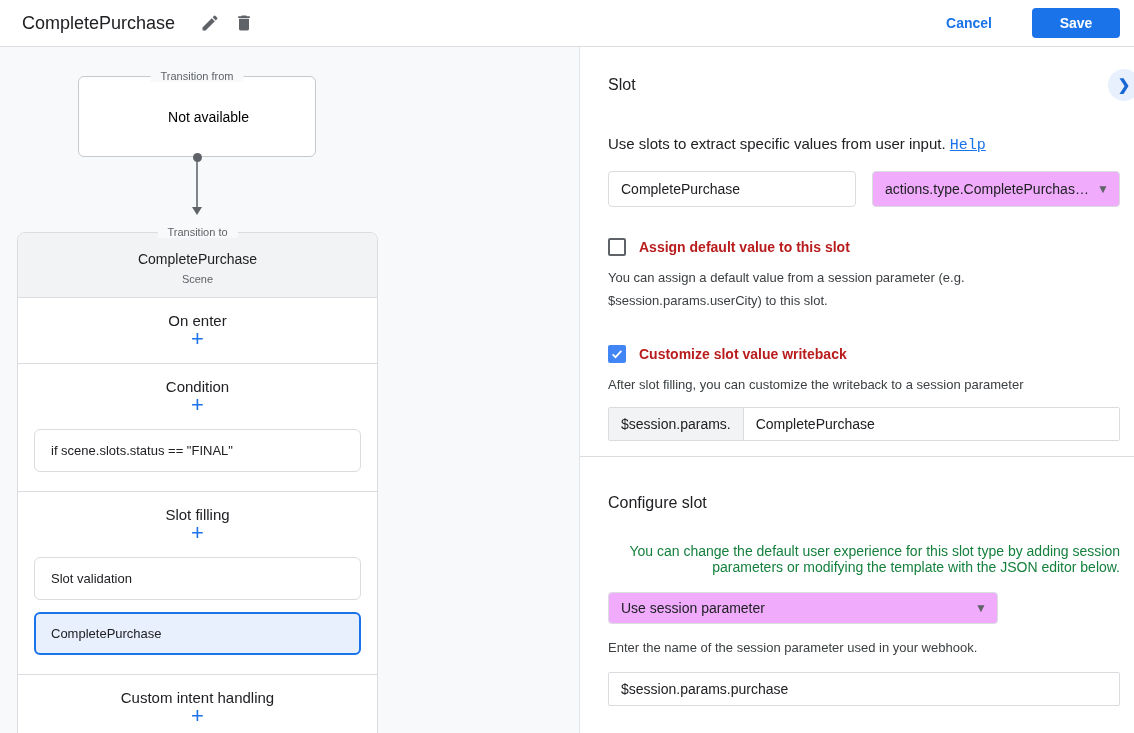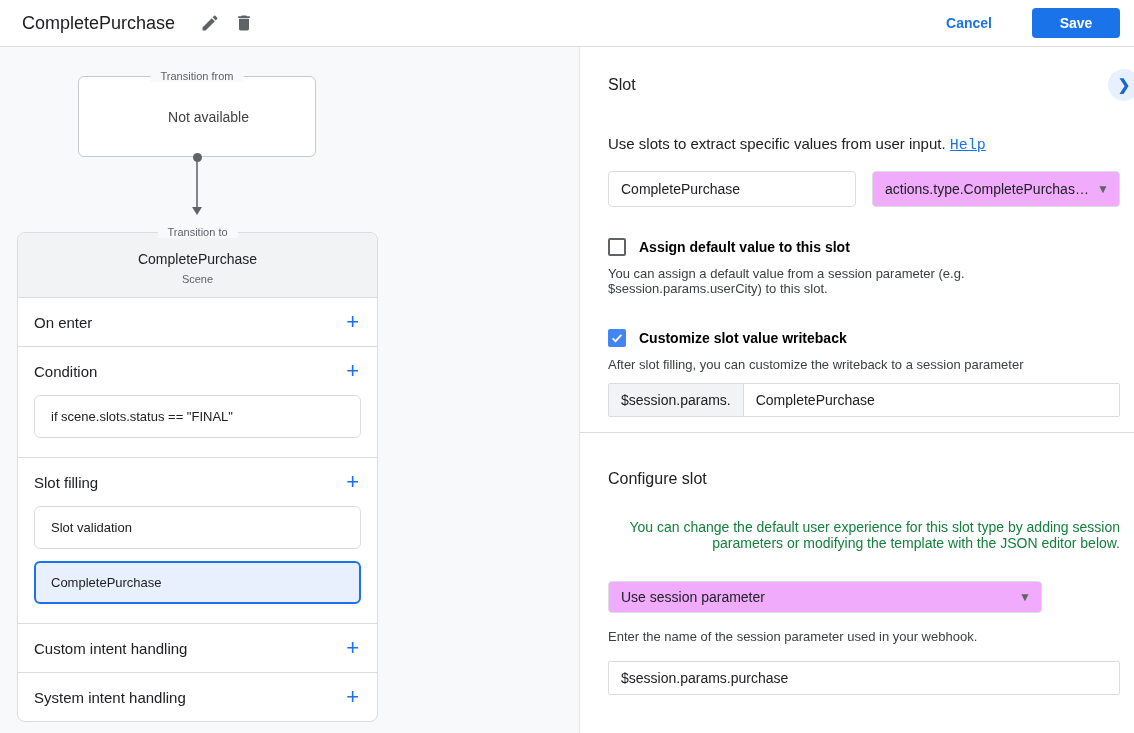--- a/index.html
+++ b/index.html
@@ -65,21 +65,21 @@
     transform: translateX(-50%);
     font-size: 11px; color: #5f6368;
     background: #f8f9fa;
     padding: 0 10px;
     white-space: nowrap;
   }
   .tf-box { left: 78px; top: 29px; width: 238px; height: 81px; }
   .tf-content {
     width: 100%; height: 100%;
     display: flex; align-items: center; justify-content: center;
-    font-size: 14px; color: #404040;
+    font-size: 14px; color: #000000;
   }
   .connector { position: absolute; left: 197px; }
   .connector .dot {
     position: absolute; top: 106px; left: -4px;
     width: 9px; height: 9px; border-radius: 50%; background: #5f6368;
   }
   .connector .line {
     position: absolute; top: 115px; left: -1px;
     width: 2px; height: 45px; background: #80868b;
   }
@@ -106,20 +106,21 @@
     text-align: center;
     padding: 18px 0 12px 0;
   }
   .scene-name { font-size: 14px; color: #202124; }
   .scene-type { font-size: 11px; color: #5f6368; margin-top: 6px; }
   .scene-section { border-bottom: 1px solid #dadce0; }
   .scene-section:last-child { border-bottom: none; }
   .section-row {
     display: flex; align-items: center; justify-content: space-between;
     padding: 14px 16px;
+    flex-direction: column;
   }
   .section-label { font-size: 15px; color: #202124; }
   .add-btn {
     background: transparent; border: none; cursor: pointer;
     color: #1a73e8; font-size: 22px; line-height: 20px; font-weight: 400;
     font-family: "Liberation Sans", sans-serif;
     padding: 0 2px;
   }
   .scene-item {
     margin: 0 16px 12px 16px;
@@ -168,43 +169,43 @@
   .select-text { white-space: nowrap; overflow: hidden; text-overflow: ellipsis; }
   .select-arrow { color: #5f6368; font-size: 12px; margin-left: 6px; flex: none; }
   .check-row { display: flex; align-items: center; margin-top: 31px; }
   .checkbox {
     width: 18px; height: 18px; flex: none;
     border: 2px solid #5f6368; border-radius: 2px;
     background: #fff; cursor: pointer;
     display: flex; align-items: center; justify-content: center;
   }
   .checkbox.checked { background: #4285f4; border-color: #4285f4; }
-  .check-label { font-size: 14px; font-weight: 700; color: #000000; margin-left: 13px; cursor: default; }
-  .helper { font-size: 13px; color: #3c4043; line-height: 15px; margin-top: 10px; max-width: 524px; }
+  .check-label { font-size: 14px; font-weight: 700; color: #b91c1c; margin-left: 13px; cursor: default; }
+  .helper { font-size: 13px; color: #3c4043; line-height: 23px; margin-top: 10px; max-width: 524px; }
   .prefix-input {
     display: flex; margin-top: 11px; width: 512px; height: 34px;
     border: 1px solid #dadce0; border-radius: 2px; overflow: hidden;
   }
   .prefix {
     background: #f1f3f4; border-right: 1px solid #dadce0;
     display: flex; align-items: center; padding: 0 12px;
     font-size: 14px; color: #202124; flex: none;
   }
   .prefix-input input {
     border: none; outline: none; flex: 1;
     font-size: 14px; color: #202124; padding: 0 12px;
     font-family: "Liberation Sans", sans-serif;
   }
   .divider {
     height: 1px; background: #dadce0;
     margin: 15px -14px 0 -28px;
   }
   .section-title { font-size: 16px; color: #202124; margin-top: 37px; }
   .configure-desc { font-size: 14px; color: #15803d; line-height: 16px; margin-top: 31px; max-width: 524px; text-align: right; }
-  .method-select { width: 434px; height: 32px; margin-top: 30px; }
+  .method-select { width: 390px; height: 32px; margin-top: 17px; }
   .param-label { font-size: 13px; color: #3c4043; margin-top: 16px; }
   .param-input { width: 512px; height: 34px; margin-top: 17px; border-radius: 2px; }
 </style>
 </head>
 <body>
 
 <div class="appbar">
   <span class="appbar-title">CompletePurchase</span>
   <button class="icon-btn">
     <span style="display:flex;">

